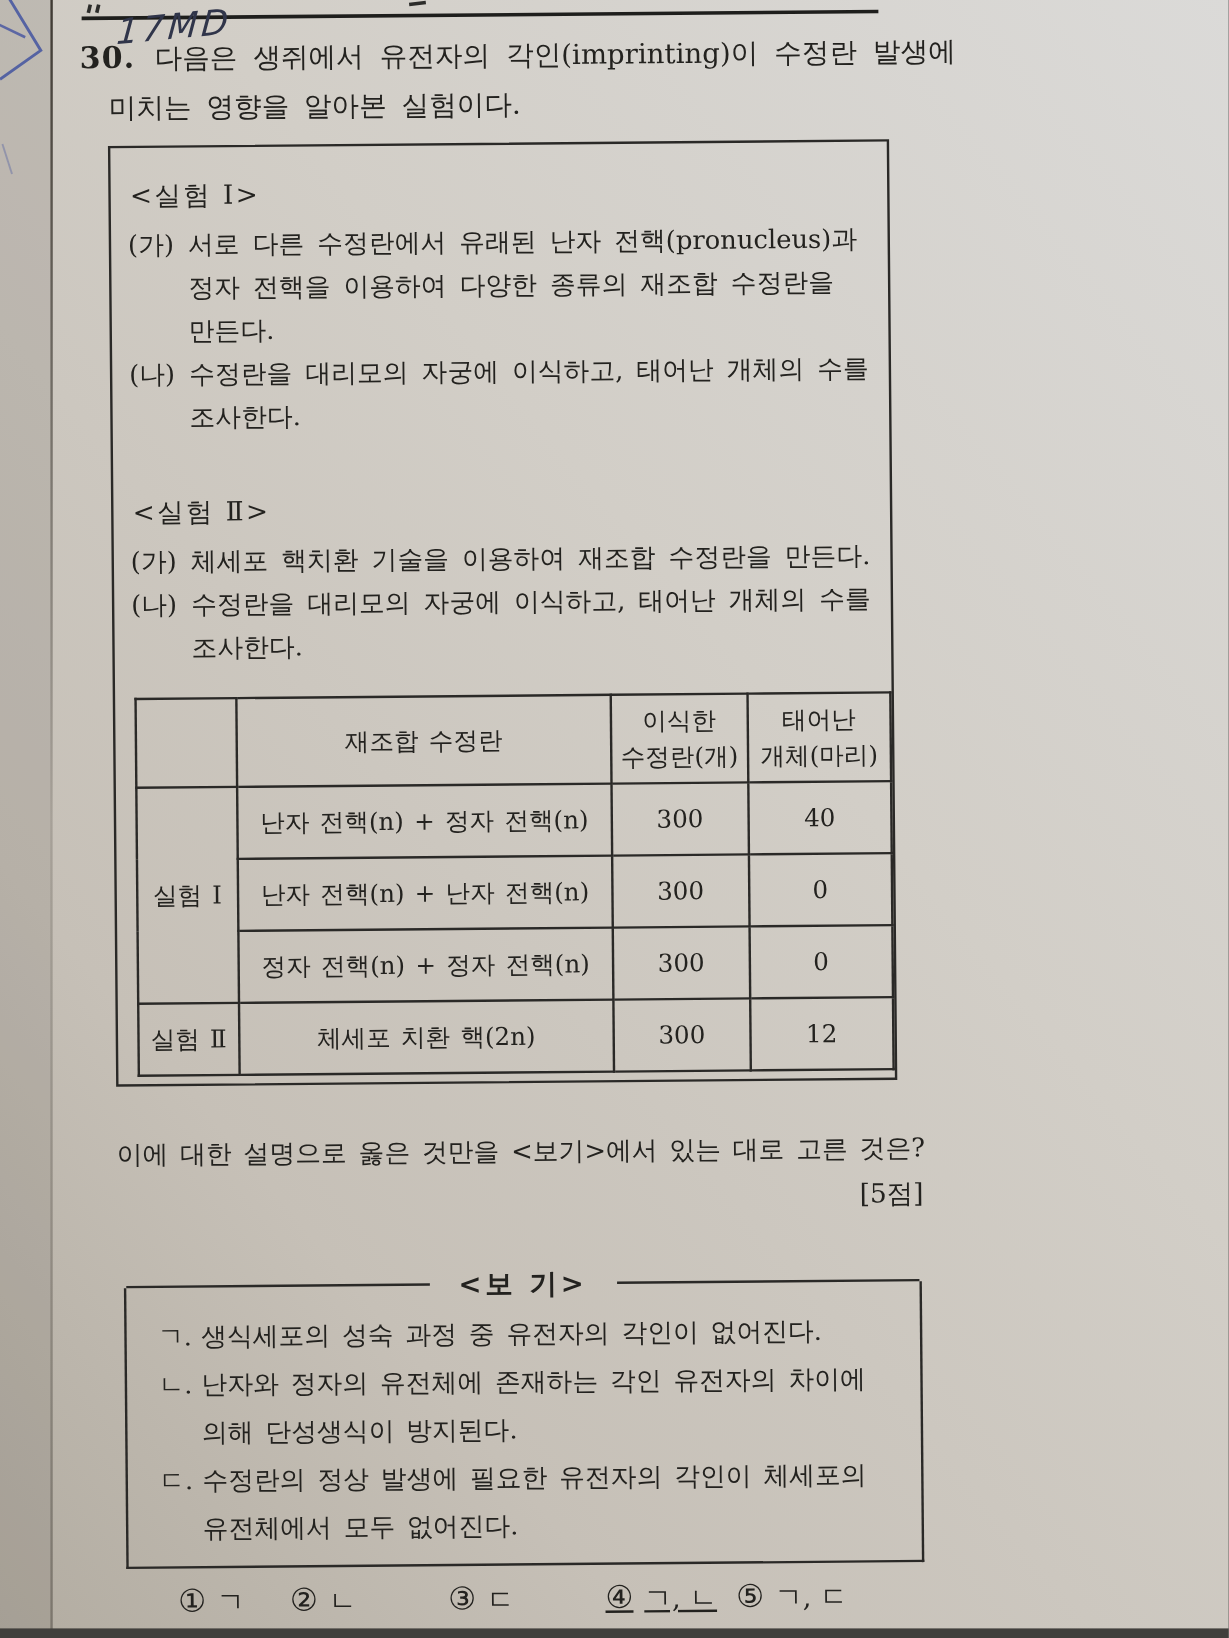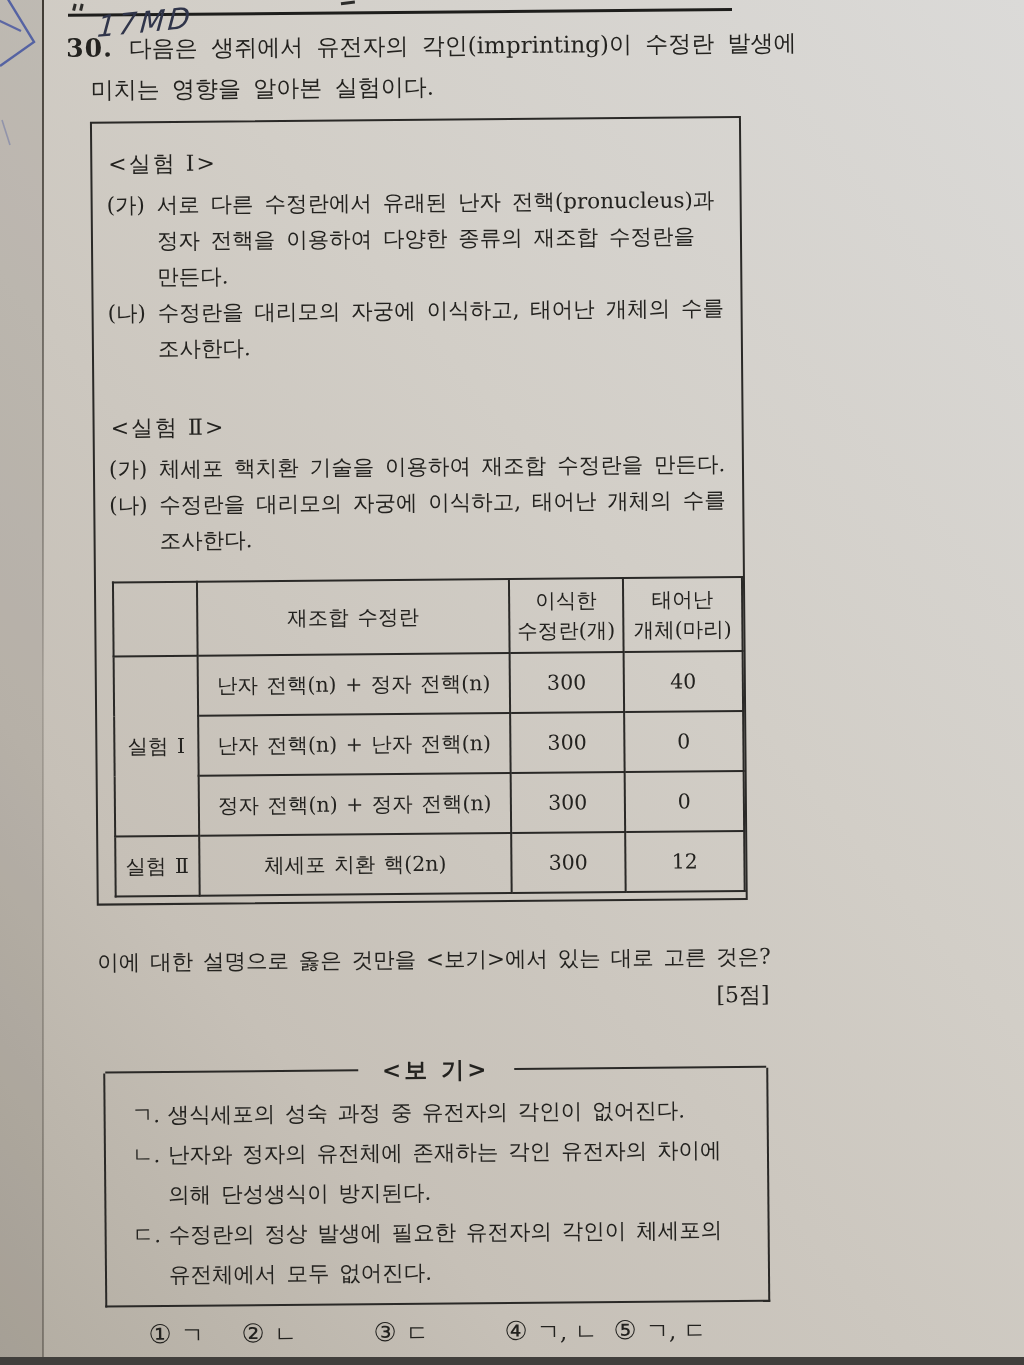--- a/index.html
+++ b/index.html
@@ -52,21 +52,21 @@
   .bogi-rule.r{right:0;width:calc(50% - 78px);}
   .bogi-label{position:absolute;top:-16px;left:50%;transform:translateX(-50%);
     font-size:23px;letter-spacing:3px;white-space:nowrap;font-weight:700;text-align:right;}
   .bogi-item{display:flex;margin-left:26px;font-size:21.5px;line-height:40px;font-weight:500;}
   .bogi-item.first{margin-top:22px;}
   .bogi-item .lbl{width:36px;flex:none;}
   .bogi-item .txt .ln{white-space:nowrap;word-spacing:3px;}
   .choices{position:absolute;left:0;top:1316px;width:1024px;height:44px;font-size:23px;}
   .choice{position:absolute;white-space:nowrap;font-weight:500;}
   .choice .num{font-size:26px;margin-right:9px;}
-  .ch1{left:103px;margin-left:40px;} .ch2{left:236px;} .ch3{left:368px;text-align:center;} .ch4{left:499px;} .ch5{left:608px;}
+  .ch1{left:103px;margin-left:40px;} .ch2{left:236px;} .ch3{left:368px;text-align:center;} .ch4{left:499px;text-decoration:underline;} .ch5{left:608px;}
   .bottom-strip{position:absolute;left:0;bottom:0;width:100%;height:8px;background:#413f3c;}
 </style>
 </head>
 <body>
 
 <div class="stage">
   <div class="paper"></div>
   <div class="left-shade"></div>
   <div class="sheet-edge"></div>
 

